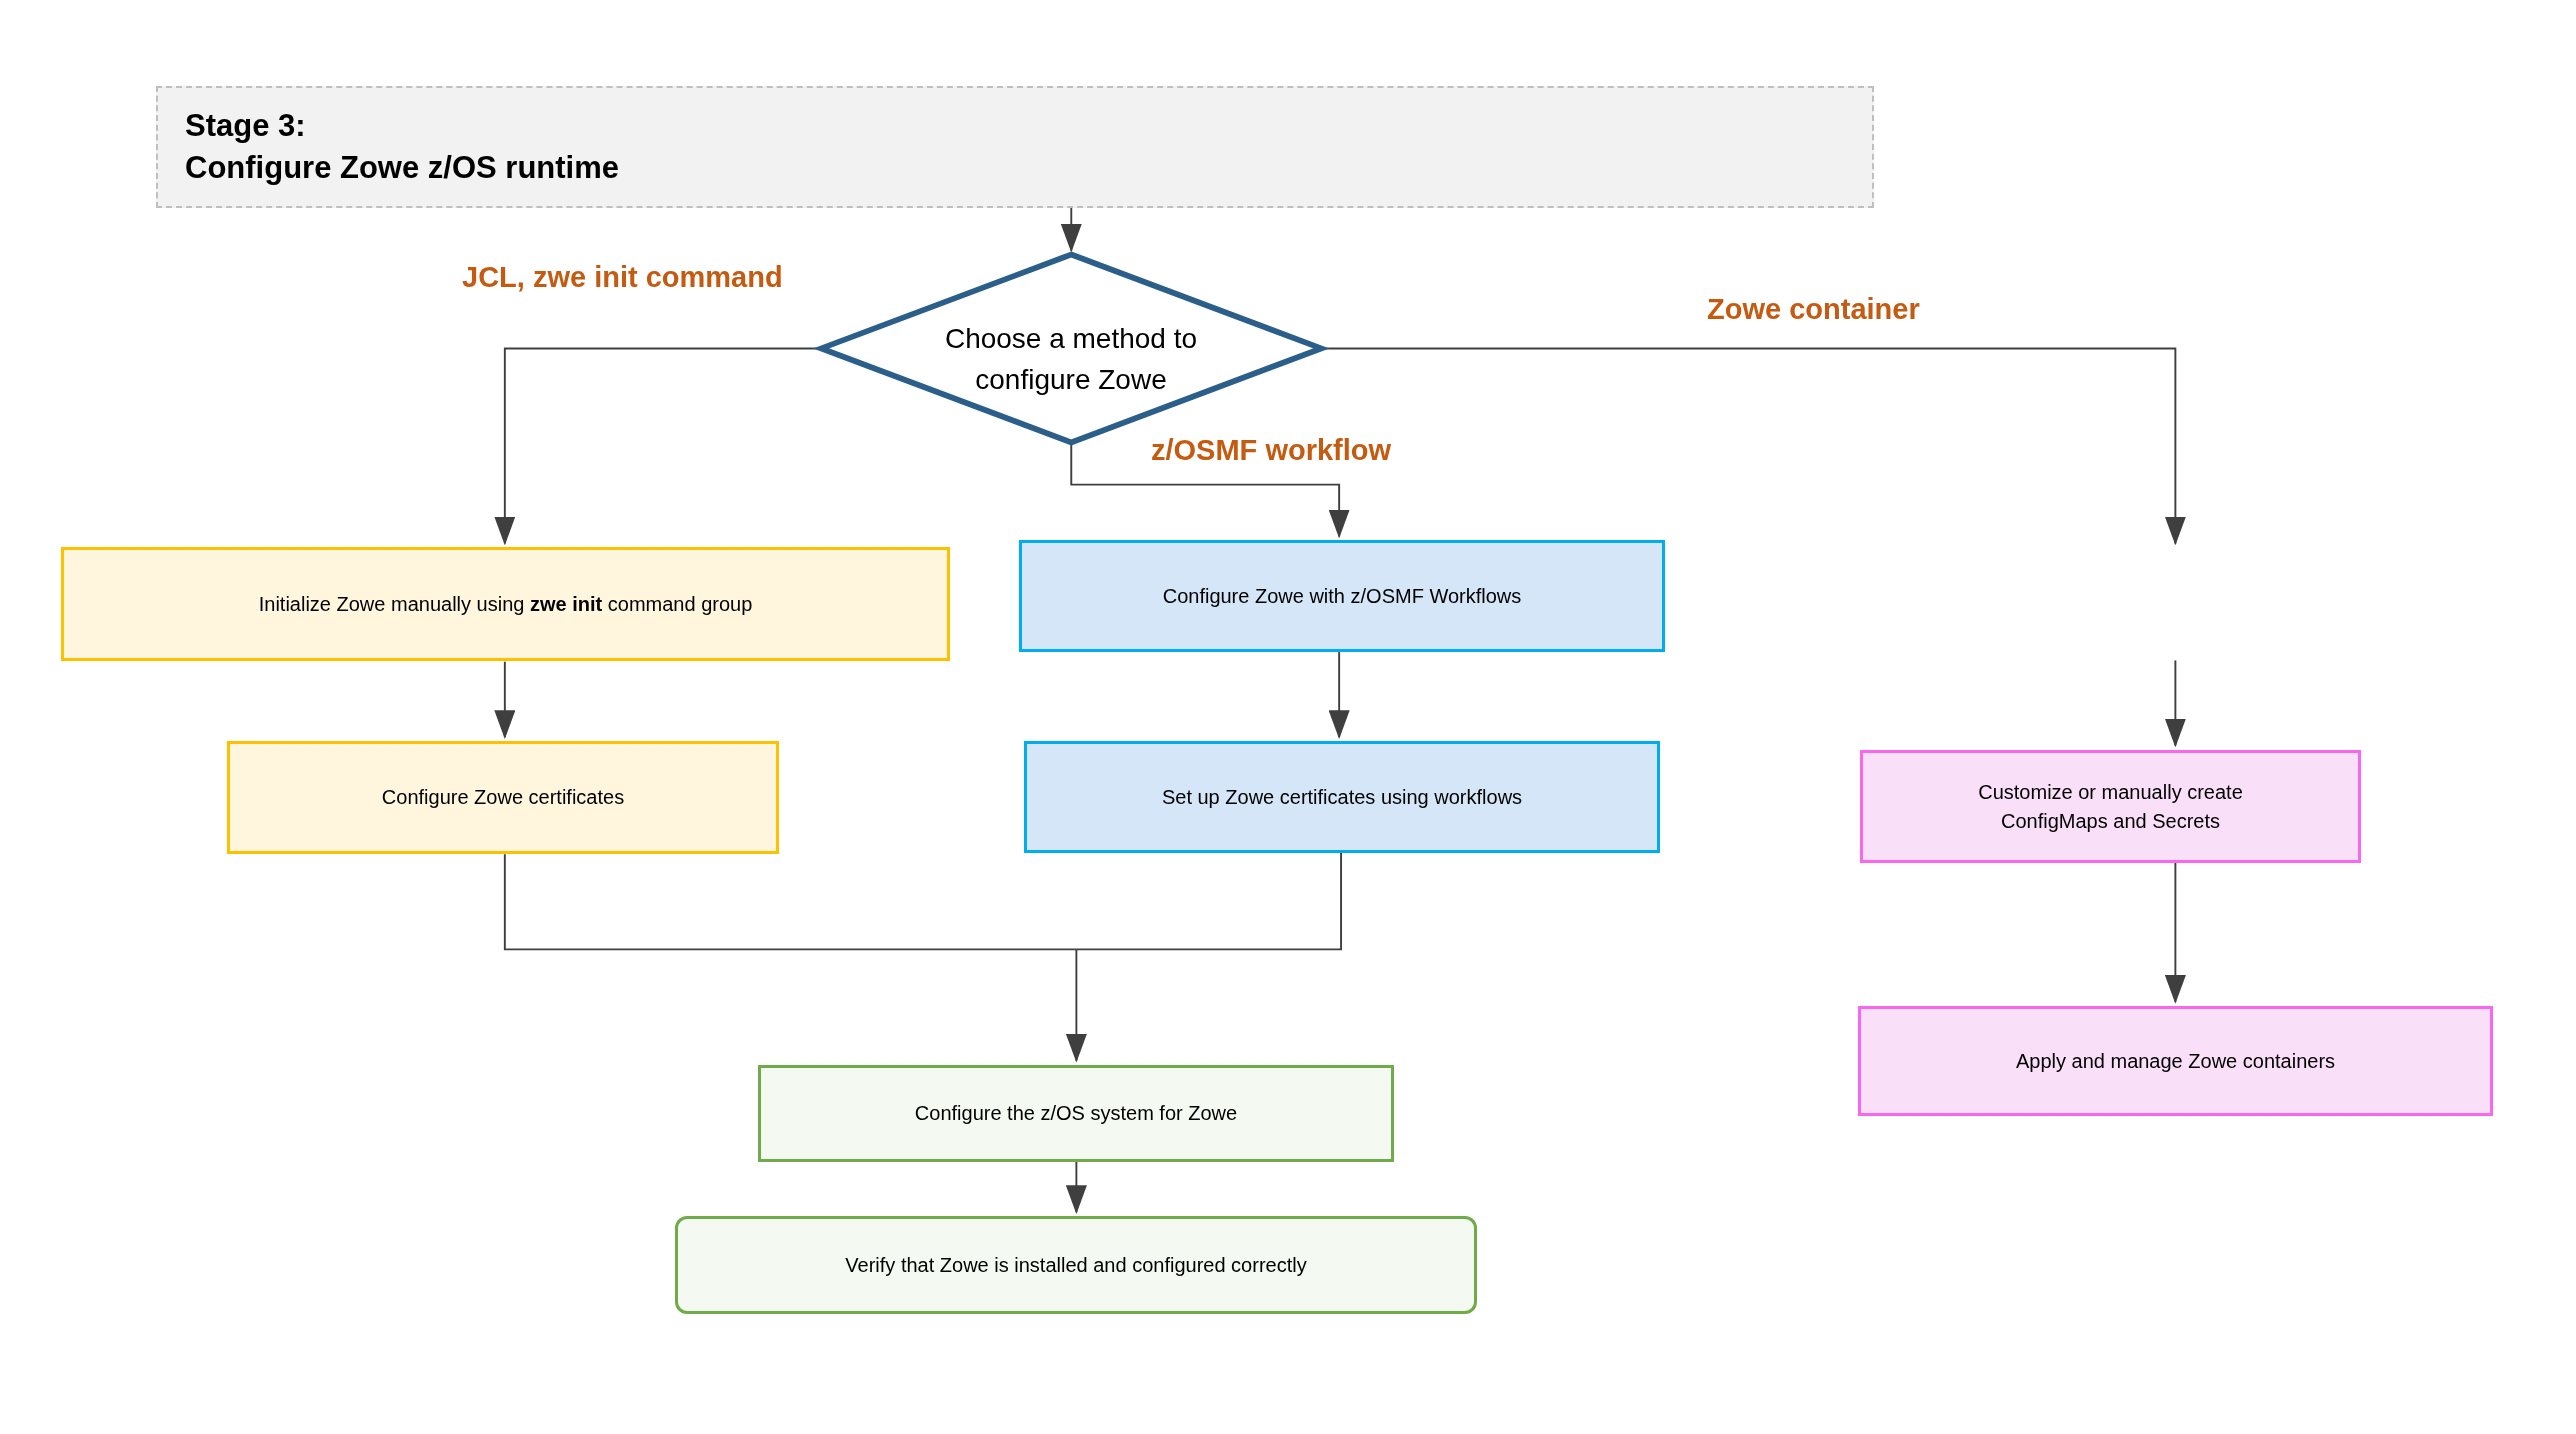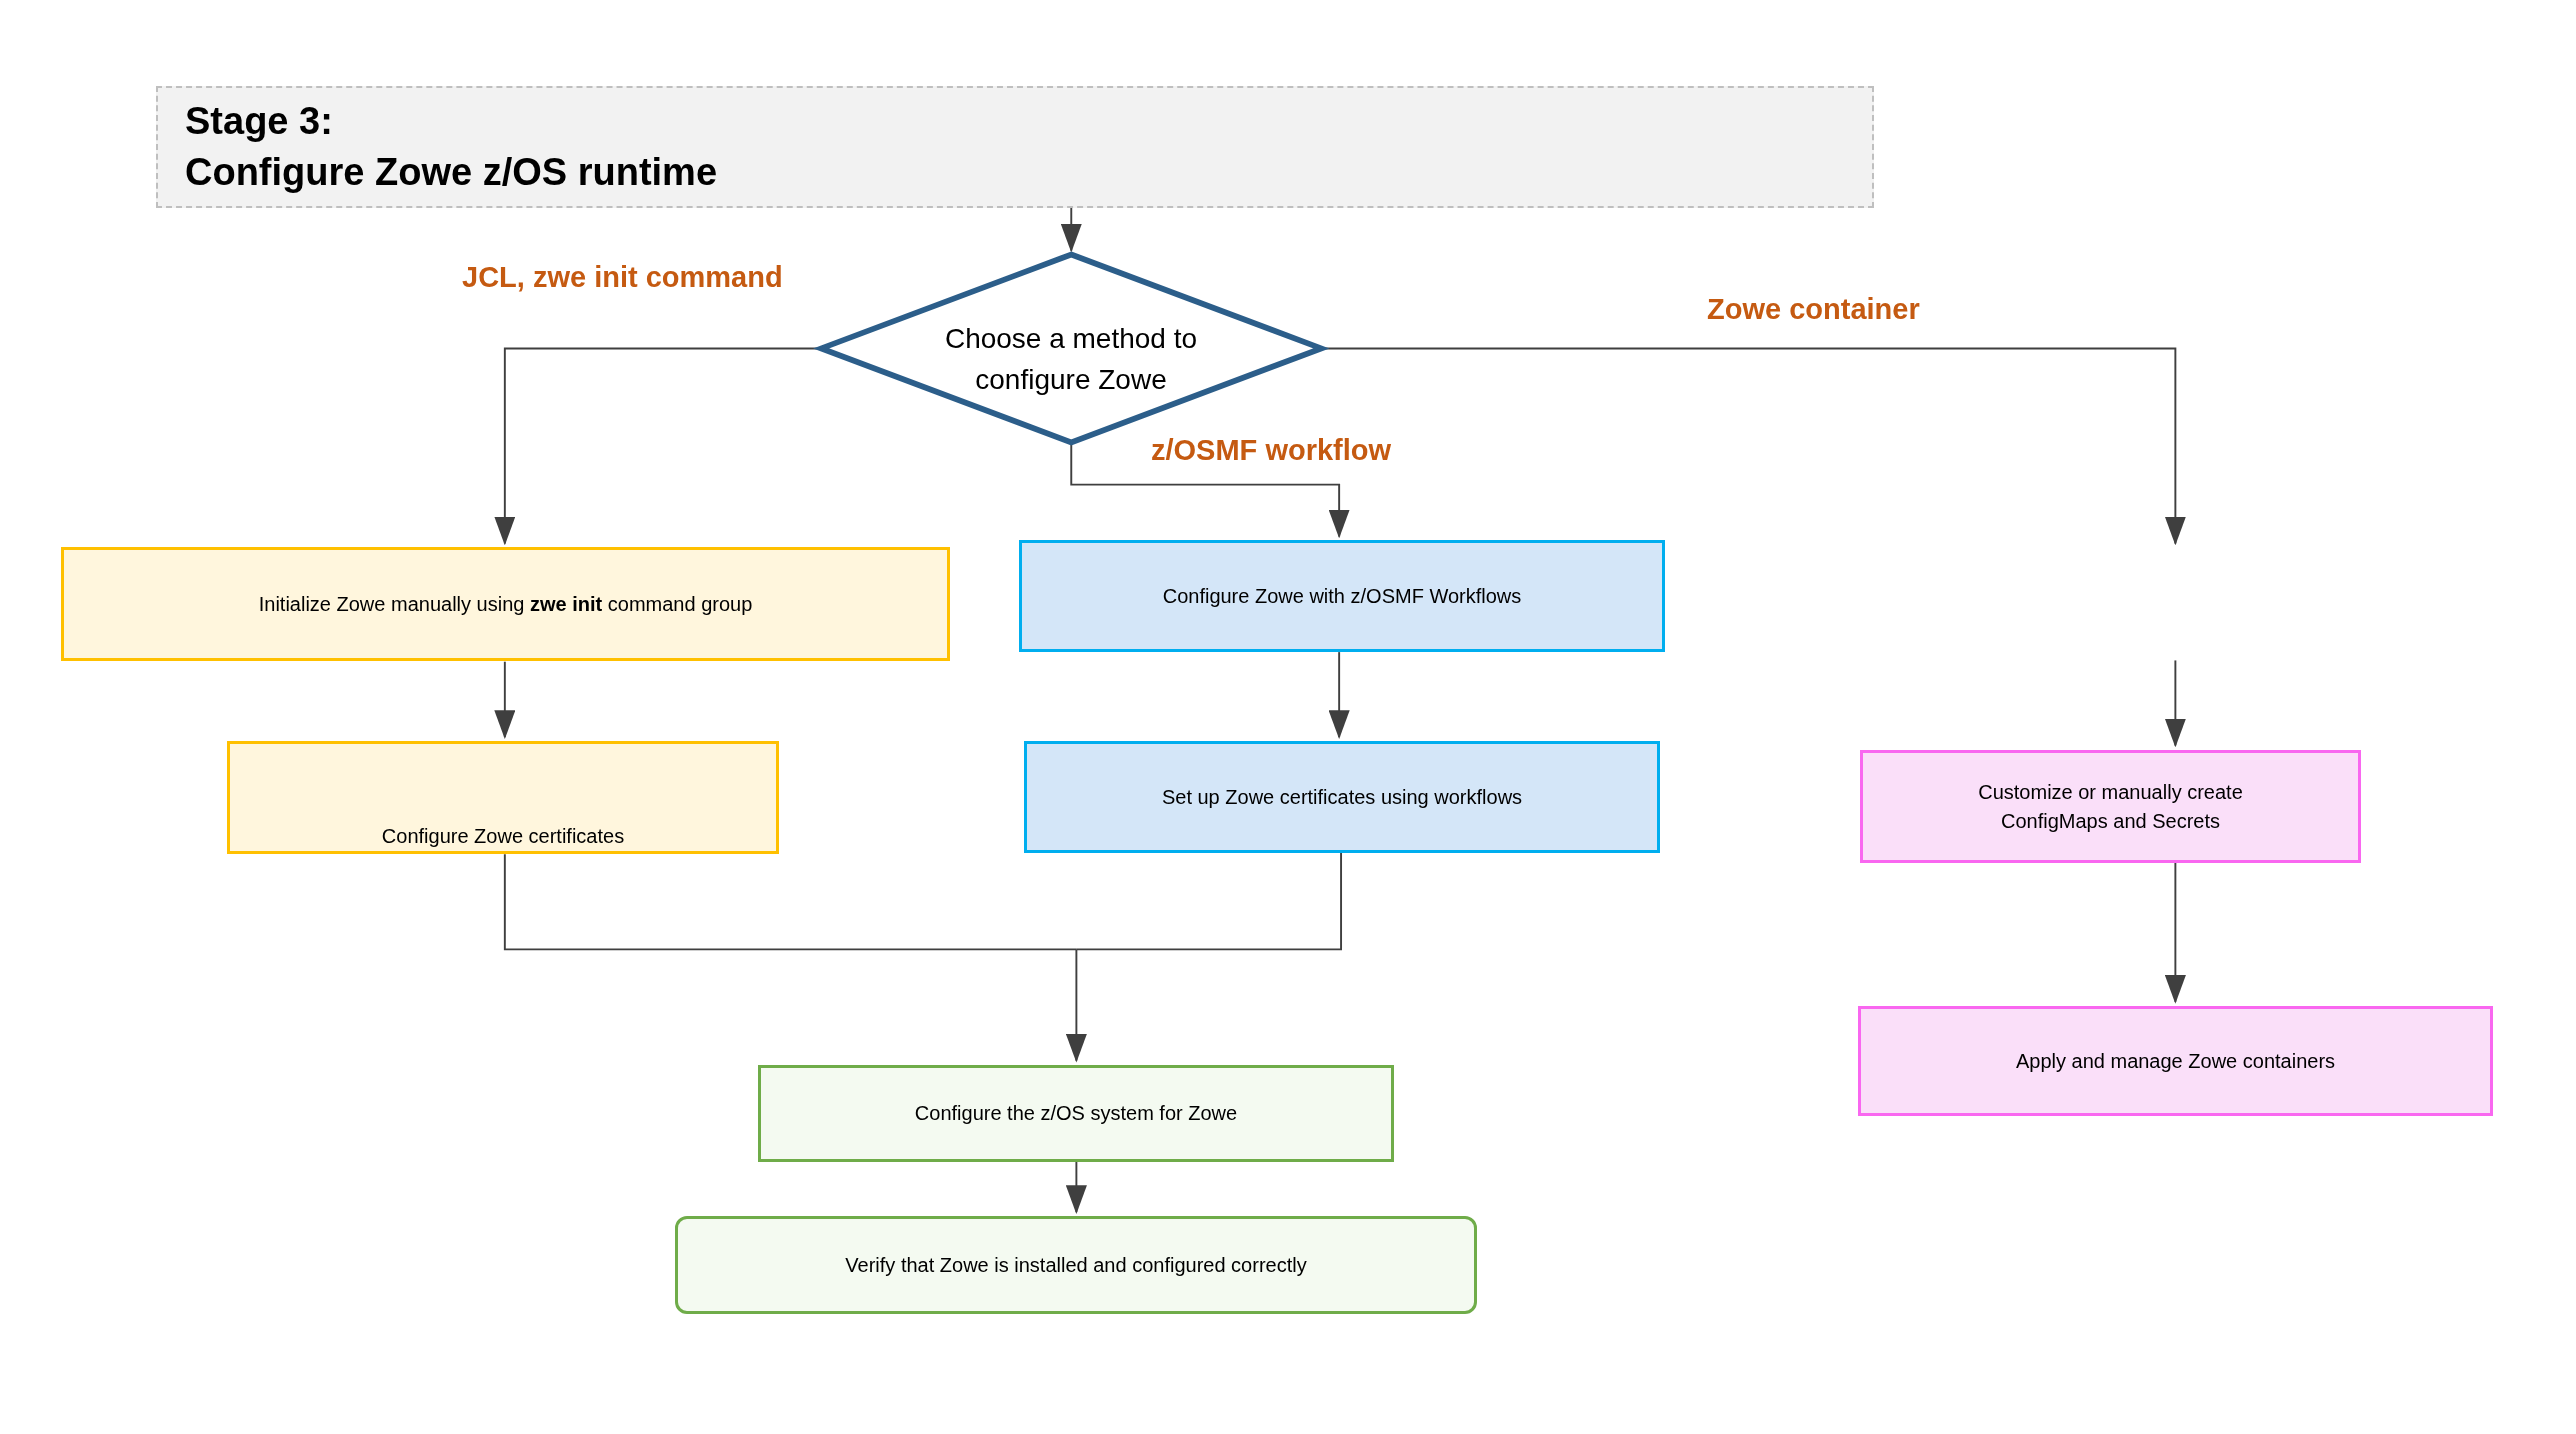--- a/index.html
+++ b/index.html
@@ -34,30 +34,30 @@
     color: var(--text, #000);
   }
   .stage-box {
     left: 156px; top: 86px; width: 1718px; height: 122px;
     background: var(--stage-bg, #F2F2F2);
     border: 2.6px dashed var(--stage-border, #BFBFBF);
     align-items: flex-start;
     text-align: left;
     padding-left: 27px;
     font-weight: bold;
-    font-size: 38px;
+    font-size: 31px;
     line-height: 1.35;
   }
   .yellow { background: var(--yellow-bg, #FFF6DD); border: 3.8px solid var(--yellow-border, #FFC000); }
   .blue   { background: var(--blue-bg,   #D4E6F8); border: 3.8px solid var(--blue-border,   #00AEEF); }
   .pink   { background: var(--pink-bg,   #FADFF9); border: 3.8px solid var(--pink-border,   #F967F0); }
   .green  { background: var(--green-bg,  #F4FAF1); border: 3.8px solid var(--green-border,  #6FAC49); }
 
   .node-initialize        { left:   61px; top:  547px; width: 889px; height: 114px; }
-  .node-certificates      { left:  227px; top: 741px; width:  552px; height: 113px; justify-content: flex-end; }
+  .node-certificates      { left:  227px; top: 741px; width:  552px; height: 113px; }
   .node-zosmf-workflows   { left: 1019px; top:  540px; width: 646px; height: 112px; }
   .node-workflow-certs    { left: 1024px; top: 741px; width:  636px; height: 112px; }
   .node-containers        { left: 1918px; top:  547px; width:  515px; height: 113px; }
   .node-configmaps        { left: 1860px; top: 750px; width:  501px; height: 113px; }
   .node-apply-containers  { left: 1858px; top: 1006px; width:  635px; height: 110px; }
   .node-zos-system        { left: 758px; top: 1065px; width:  636px; height: 97px; }
   .node-verify            { left: 675px; top: 1216px; width: 802px; height: 98px; border-radius: 12px; }
 
   .decision-text {
     position: absolute;

